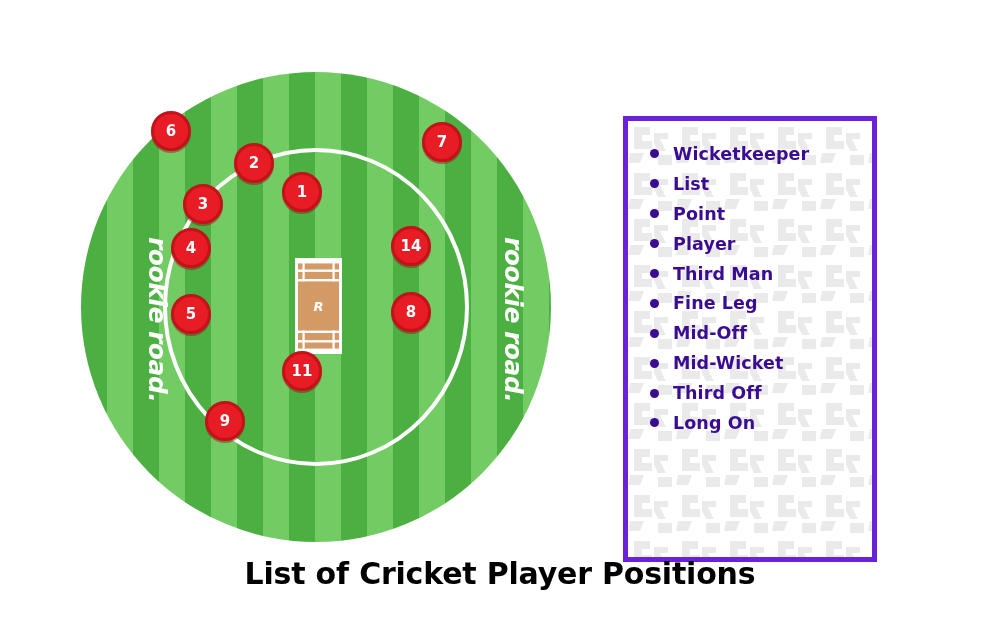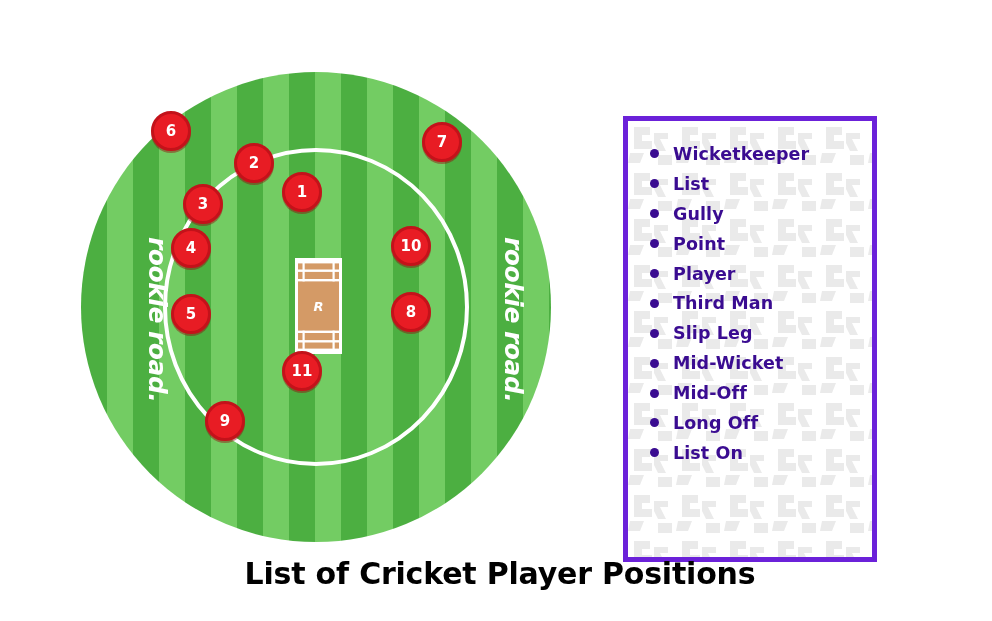--- a/index.html
+++ b/index.html
@@ -194,21 +194,21 @@
     <div class="marker" style="left:341px; top:50px;">
         <span>7</span>
       </div>
     <div class="marker" style="left:310px; top:220px;">
         <span>8</span>
       </div>
     <div class="marker" style="left:124px; top:329px;">
         <span>9</span>
       </div>
     <div class="marker" style="left:310px; top:154px;">
-        <span>10</span>
+        <span>14</span>
       </div>
     <div class="marker" style="left:201px; top:279px;">
         <span>11</span>
       </div>
   </div>
 
   <div class="legend">
     <svg class="legend-watermark" viewBox="0 0 244 436" preserveAspectRatio="none" xmlns="http://www.w3.org/2000/svg">
       <defs>
         <pattern id="rrMark" width="48" height="46" patternUnits="userSpaceOnUse">
@@ -228,53 +228,49 @@
         <li class="legend-item">
           <span class="legend-bullet"></span>
           <span class="legend-label">Wicketkeeper</span>
         </li>
         <li class="legend-item">
           <span class="legend-bullet"></span>
           <span class="legend-label">List</span>
         </li>
         <li class="legend-item">
           <span class="legend-bullet"></span>
-          <span class="legend-label">Gully</span>
-        </li>
-        <li class="legend-item">
-          <span class="legend-bullet"></span>
           <span class="legend-label">Point</span>
         </li>
         <li class="legend-item">
           <span class="legend-bullet"></span>
           <span class="legend-label">Player</span>
         </li>
         <li class="legend-item">
           <span class="legend-bullet"></span>
           <span class="legend-label">Third Man</span>
         </li>
         <li class="legend-item">
           <span class="legend-bullet"></span>
-          <span class="legend-label">Slip Leg</span>
+          <span class="legend-label">Fine Leg</span>
+        </li>
+        <li class="legend-item">
+          <span class="legend-bullet"></span>
+          <span class="legend-label">Mid-Off</span>
         </li>
         <li class="legend-item">
           <span class="legend-bullet"></span>
           <span class="legend-label">Mid-Wicket</span>
         </li>
         <li class="legend-item">
           <span class="legend-bullet"></span>
-          <span class="legend-label">Mid-Off</span>
-        </li>
-        <li class="legend-item">
-          <span class="legend-bullet"></span>
-          <span class="legend-label">Long Off</span>
-        </li>
-        <li class="legend-item">
-          <span class="legend-bullet"></span>
-          <span class="legend-label">List On</span>
+          <span class="legend-label">Third Off</span>
+        </li>
+        <li class="legend-item">
+          <span class="legend-bullet"></span>
+          <span class="legend-label">Long On</span>
         </li>
       </ul>
     </div>
   </div>
 
   <div class="page-title">List of Cricket Player Positions</div>
 
 </div>
 
 </body></html>

